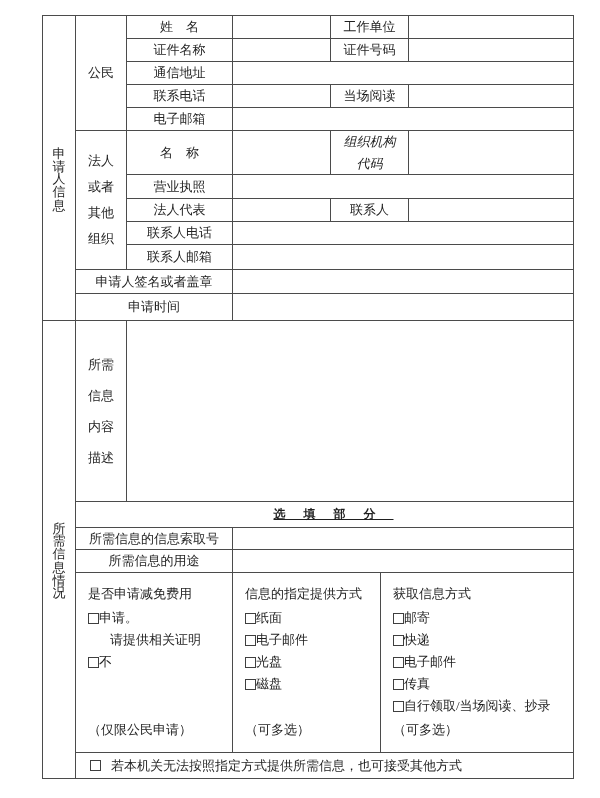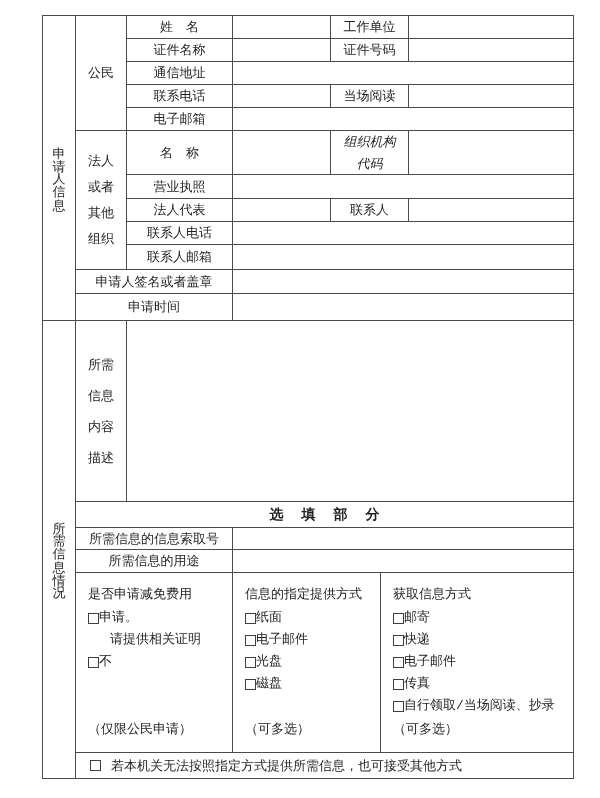--- a/index.html
+++ b/index.html
@@ -39,31 +39,31 @@
   }
   .wrap2{
     display:inline-block;
     width:2em;
     line-height:26px;
     text-align:center;
   }
   .twoline{line-height:21px;font-style:italic;}
   .optheader{
     font-weight:bold;
-    font-size:14px;
+    font-size:12px;
     letter-spacing:18px;
     padding-left:18px;
+    text-decoration:underline;
   }
   .boxcell{
     flex-direction:column;
     align-items:flex-start;
     justify-content:flex-start;
     text-align:left;
     padding:12px 4px 12px 12px;
-    font-family:Liberation Mono, monospace;
   }
   .boxcell .title{margin-bottom:4px;}
   .optline{
     display:flex;
     align-items:center;
     line-height:22px;
   }
   .indented{padding-left:22px;line-height:22px;}
   .footnote{margin-top:auto;line-height:20px;}
   .cb{

